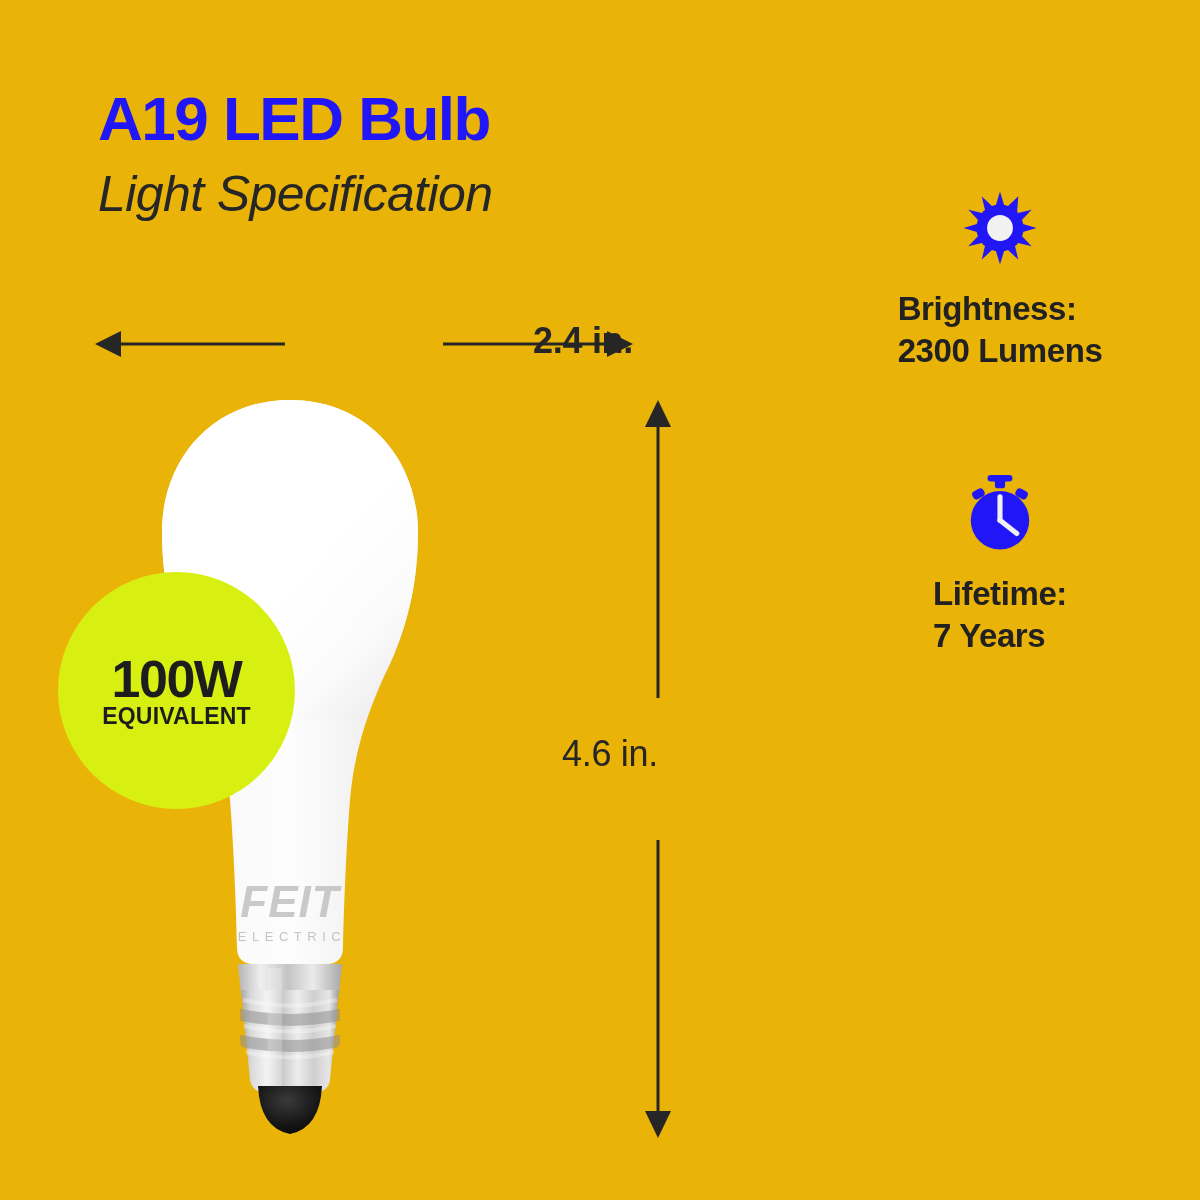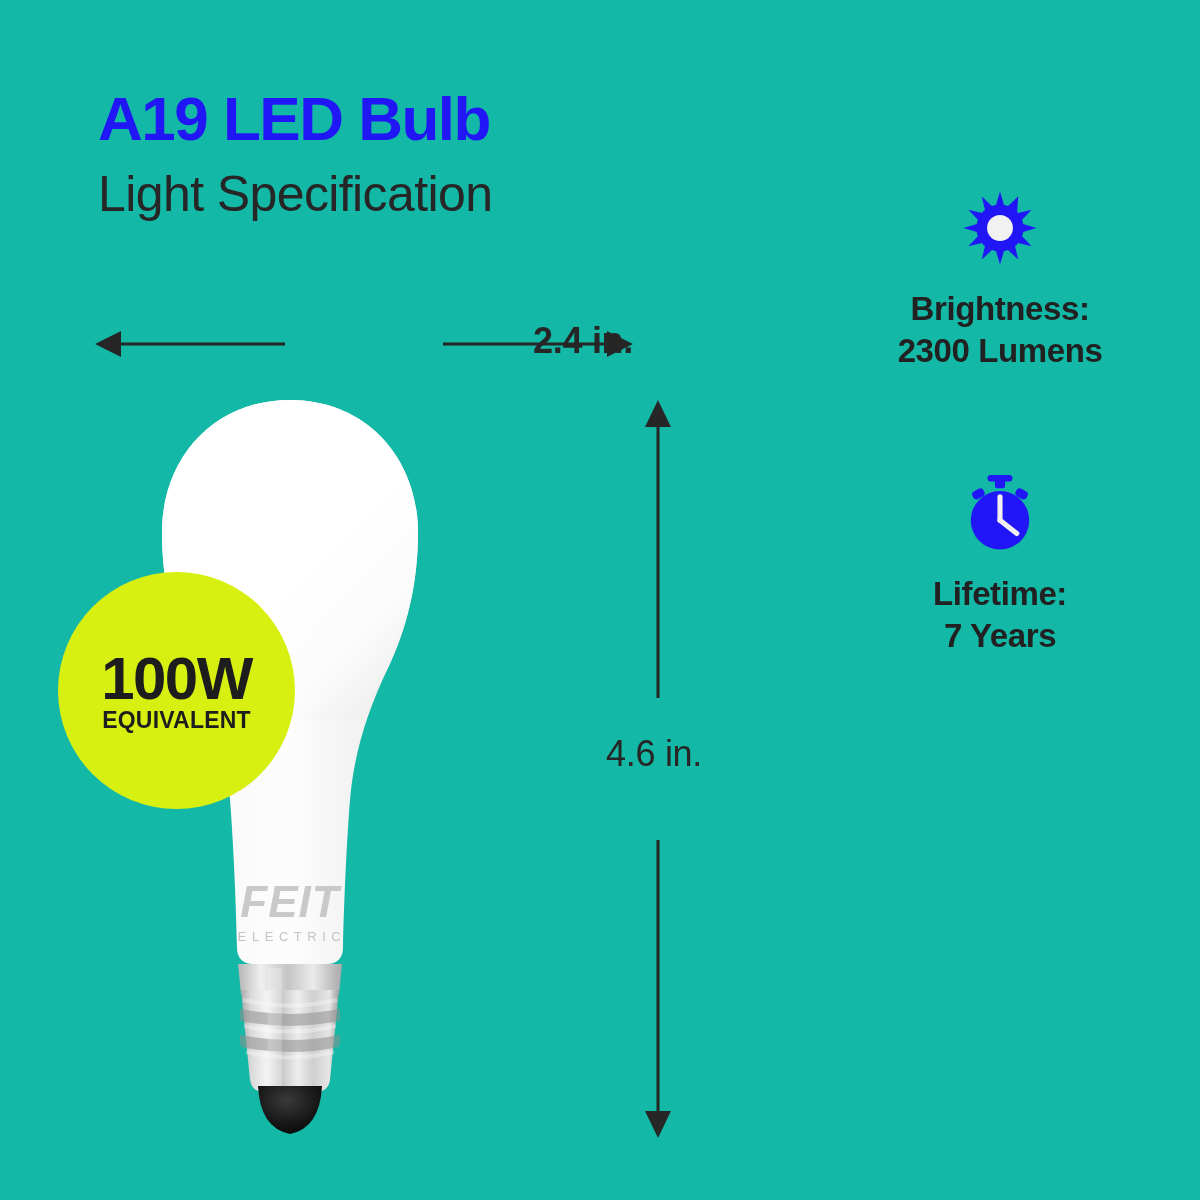--- a/index.html
+++ b/index.html
@@ -5,41 +5,42 @@
   * { margin:0; padding:0; box-sizing:border-box; }
   html, body {
     width:1200px; height:1200px;
     background:#f1f1f1;
     font-family:"Liberation Sans", sans-serif;
     overflow:hidden;
   }
   #page {
     position:relative;
     width:1200px; height:1200px;
-    background:#14b8a6;
+    background:#eab308;
   }
 
   
   #header { position:absolute; left:98px; top:86px; }
   #title {
     font-size:62px;
     font-weight:bold;
     color:#2116f5;
     letter-spacing:-1.5px;
     line-height:1.05;
     white-space:nowrap;
   }
   #subtitle {
     margin-top:16px;
     font-size:50px;
     font-weight:400;
     color:#262626;
     letter-spacing:-0.6px;
     line-height:1.08;
     white-space:nowrap;
+    font-style:italic;
   }
 
   
   #dim-width {
     position:absolute;
     left:95px; top:318px;
     width:538px; height:52px;
   }
   #dim-width-label {
     position:absolute;
@@ -54,21 +55,20 @@
   
   #dim-height {
     position:absolute;
     left:628px; top:400px;
     width:70px; height:738px;
   }
   #dim-height-label {
     position:absolute;
     left:562px; top:733px;
     width:140px;
-    text-align:right;
     font-size:36px;
     color:#262626;
     letter-spacing:-0.3px;
   }
 
   
   #bulb {
     position:absolute;
     left:140px; top:380px;
     width:400px; height:780px;
@@ -80,21 +80,21 @@
     left:58px; top:572px;
     width:237px; height:237px;
     border-radius:50%;
     background:#d8f011;
     display:flex;
     flex-direction:column;
     align-items:center;
     justify-content:center;
   }
   #badge-watts {
-    font-size:60px;
+    font-size:52px;
     font-weight:bold;
     color:#1d1d1d;
     letter-spacing:-1.5px;
     line-height:1;
   }
   #badge-equiv {
     font-size:23px;
     font-weight:bold;
     color:#1d1d1d;
     letter-spacing:0.2px;
@@ -106,21 +106,21 @@
     position:absolute;
     left:820px; top:190px;
     width:360px;
     display:flex;
     flex-direction:column;
   }
   .spec-item {
     display:flex;
     flex-direction:column;
     align-items:center;
-    text-align:center;
+    text-align:left;
   }
   .spec-icon {
     display:block;
     line-height:0;
   }
   .spec-text {
     margin-top:22px;
     font-size:33px;
     font-weight:bold;
     color:#212121;

